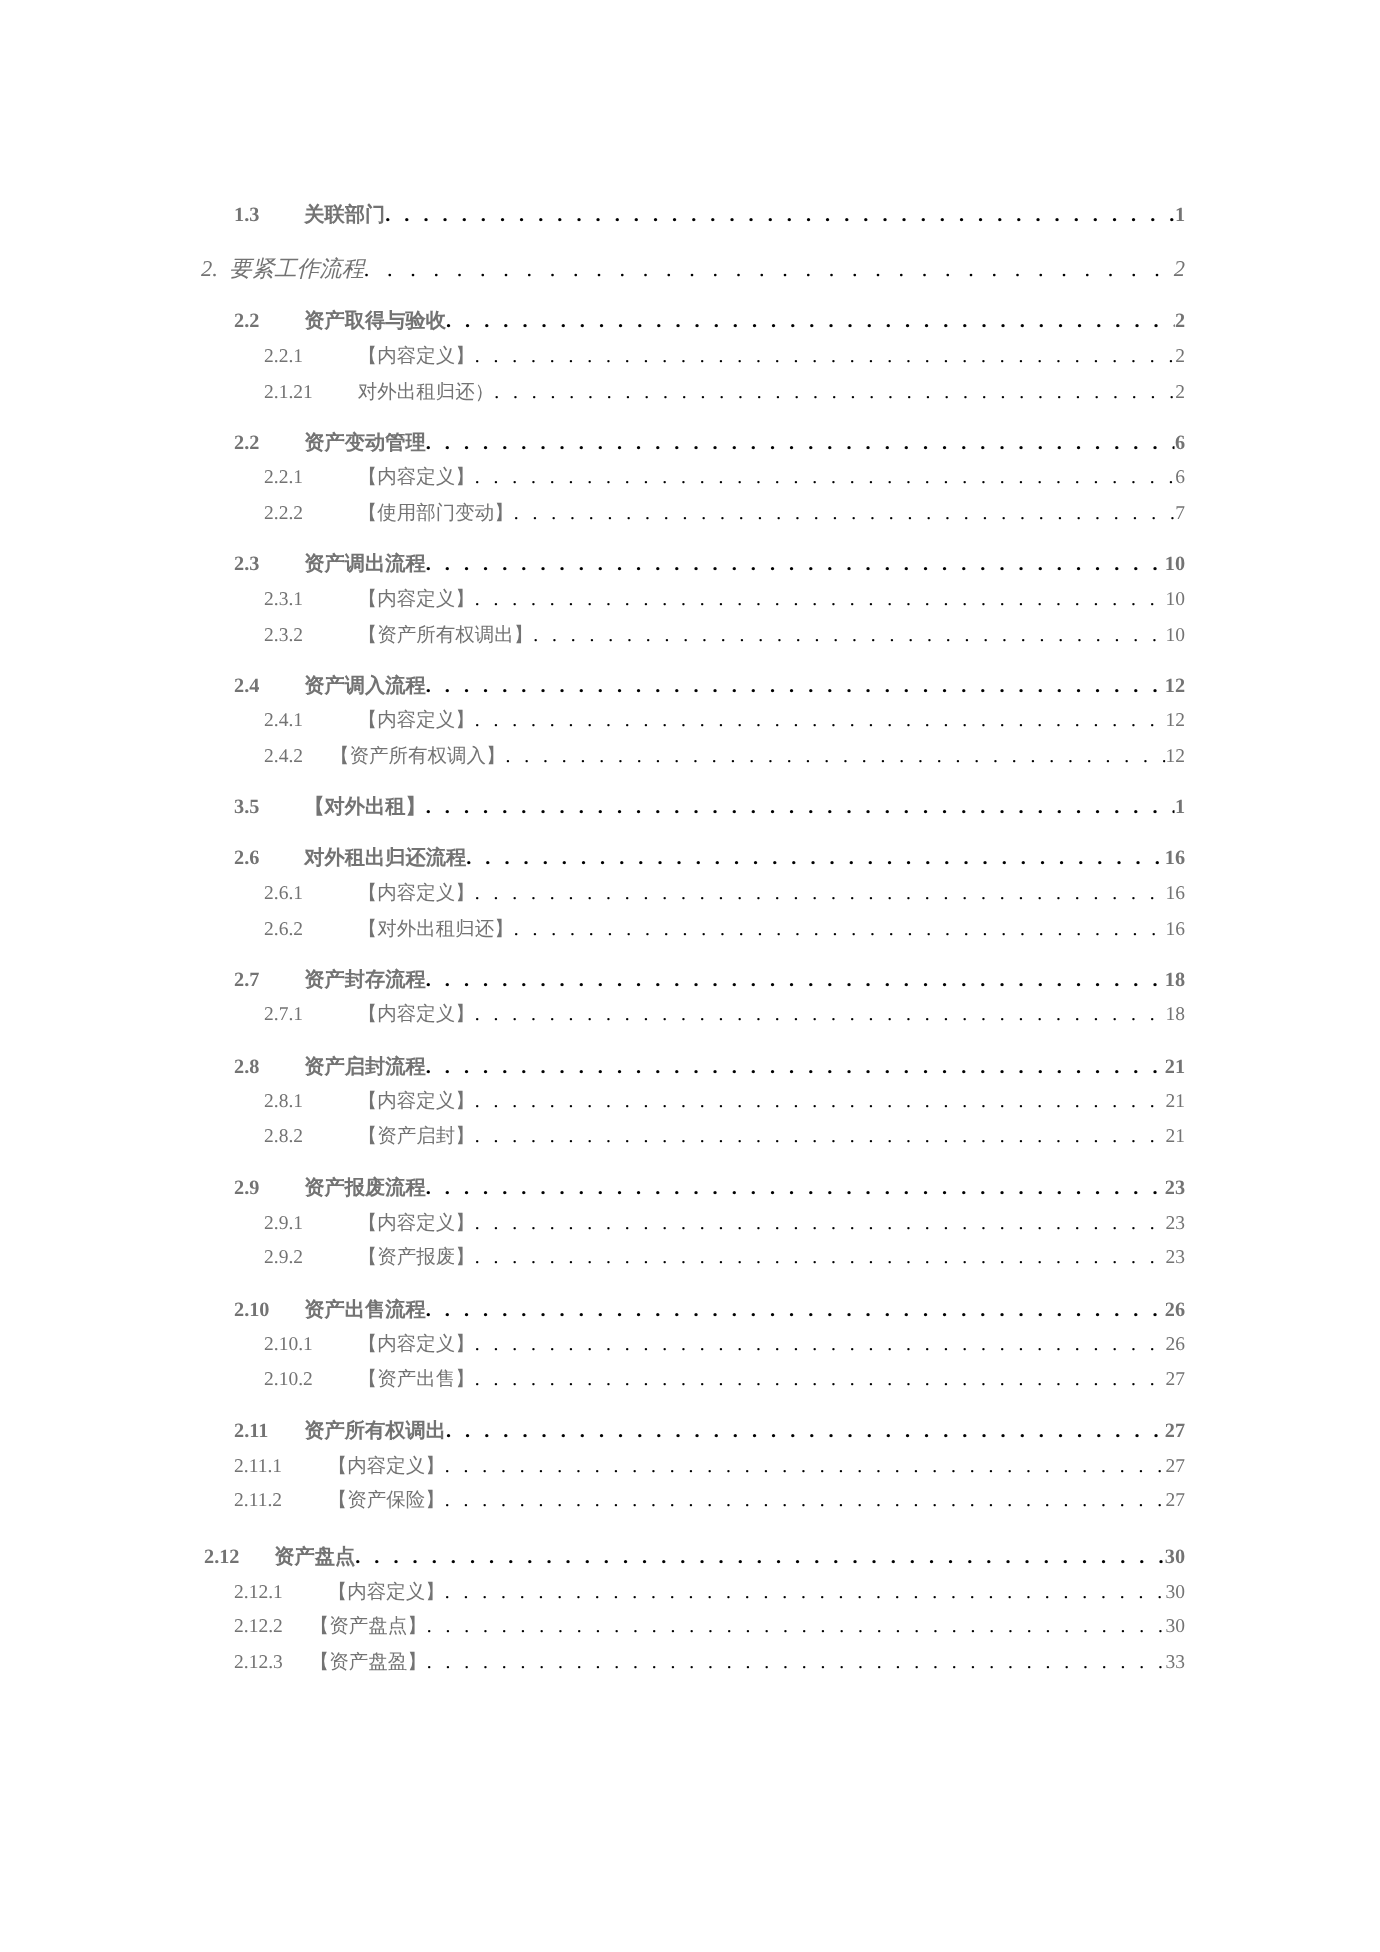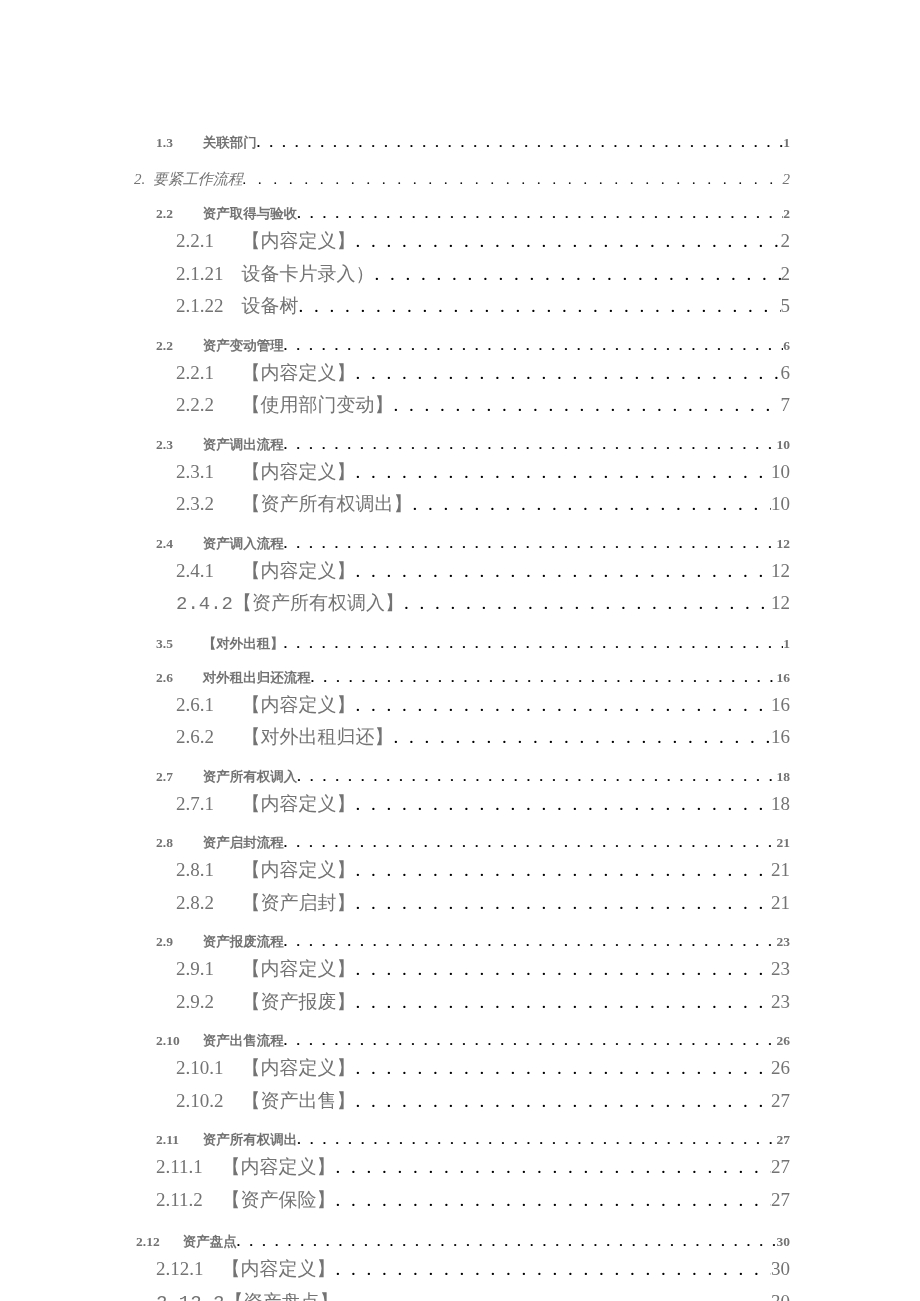--- a/index.html
+++ b/index.html
@@ -56,28 +56,28 @@
     font-size: 13.5px;
     font-weight: bold;
     margin: 16px 0 2px 26px;
   }
   .lvl2 .toc-num { min-width: 40px; }
   .lvl2 .toc-page { font-weight: bold; }
   
   .lvl2.alt { margin-left: 6px; margin-top: 19px; }
   
   .lvl3 {
-    font-size: 19px;
+    font-size: 13px;
     font-weight: normal;
     margin: 4px 0 2px 46px;
     line-height: 1.5;
   }
   .lvl3 .toc-num { min-width: 56px; }
   .lvl3.alt { margin-left: 26px; }
-  .lvl3.tight .toc-num { min-width: 0; margin-right: 0; font-family: Liberation Mono, monospace; }
+  .lvl3.tight .toc-num { min-width: 0; margin-right: 18px; }
 </style>
 </head>
 <body>
 
 <div class="page" id="toc-container">
     <div class="toc-row lvl2">
       <span class="toc-num">1.3</span>
       <span>&nbsp;&nbsp;</span>
       <span class="toc-title">关联部门</span>
       <span class="toc-dots"></span>
@@ -100,30 +100,23 @@
     <div class="toc-row lvl3">
       <span class="toc-num">2.2.1</span>
       <span>&nbsp;&nbsp;</span>
       <span class="toc-title">【内容定义】</span>
       <span class="toc-dots"></span>
       <span class="toc-page">2</span>
     </div>
     <div class="toc-row lvl3">
       <span class="toc-num">2.1.21</span>
       <span>&nbsp;&nbsp;</span>
-      <span class="toc-title">设备卡片录入）</span>
+      <span class="toc-title">对外出租归还）</span>
       <span class="toc-dots"></span>
       <span class="toc-page">2</span>
-    </div>
-    <div class="toc-row lvl3">
-      <span class="toc-num">2.1.22</span>
-      <span>&nbsp;&nbsp;</span>
-      <span class="toc-title">设备树</span>
-      <span class="toc-dots"></span>
-      <span class="toc-page">5</span>
     </div>
     <div class="toc-row lvl2">
       <span class="toc-num">2.2</span>
       <span>&nbsp;&nbsp;</span>
       <span class="toc-title">资产变动管理</span>
       <span class="toc-dots"></span>
       <span class="toc-page">6</span>
     </div>
     <div class="toc-row lvl3">
       <span class="toc-num">2.2.1</span>
@@ -204,21 +197,21 @@
     <div class="toc-row lvl3">
       <span class="toc-num">2.6.2</span>
       <span>&nbsp;&nbsp;</span>
       <span class="toc-title">【对外出租归还】</span>
       <span class="toc-dots"></span>
       <span class="toc-page">16</span>
     </div>
     <div class="toc-row lvl2">
       <span class="toc-num">2.7</span>
       <span>&nbsp;&nbsp;</span>
-      <span class="toc-title">资产所有权调入</span>
+      <span class="toc-title">资产封存流程</span>
       <span class="toc-dots"></span>
       <span class="toc-page">18</span>
     </div>
     <div class="toc-row lvl3">
       <span class="toc-num">2.7.1</span>
       <span>&nbsp;&nbsp;</span>
       <span class="toc-title">【内容定义】</span>
       <span class="toc-dots"></span>
       <span class="toc-page">18</span>
     </div>
@@ -319,13 +312,19 @@
       <span class="toc-title">【内容定义】</span>
       <span class="toc-dots"></span>
       <span class="toc-page">30</span>
     </div>
     <div class="toc-row lvl3 alt tight">
       <span class="toc-num">2.12.2</span>
       <span class="toc-title">【资产盘点】</span>
       <span class="toc-dots"></span>
       <span class="toc-page">30</span>
     </div>
+    <div class="toc-row lvl3 alt tight">
+      <span class="toc-num">2.12.3</span>
+      <span class="toc-title">【资产盘盈】</span>
+      <span class="toc-dots"></span>
+      <span class="toc-page">33</span>
+    </div>
   </div>
 
 </body></html>

